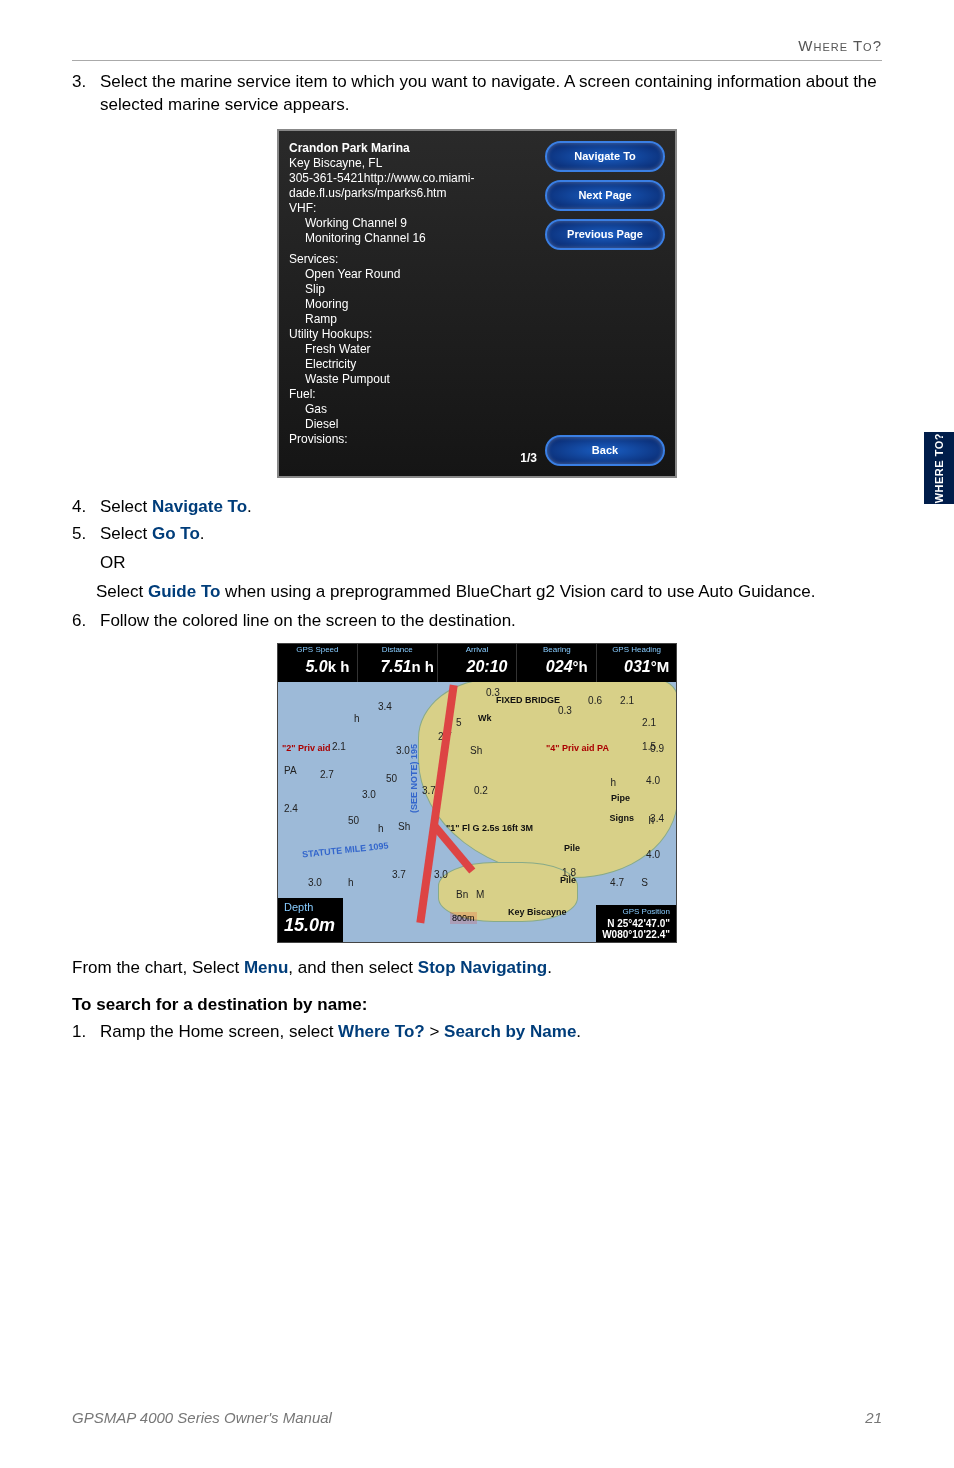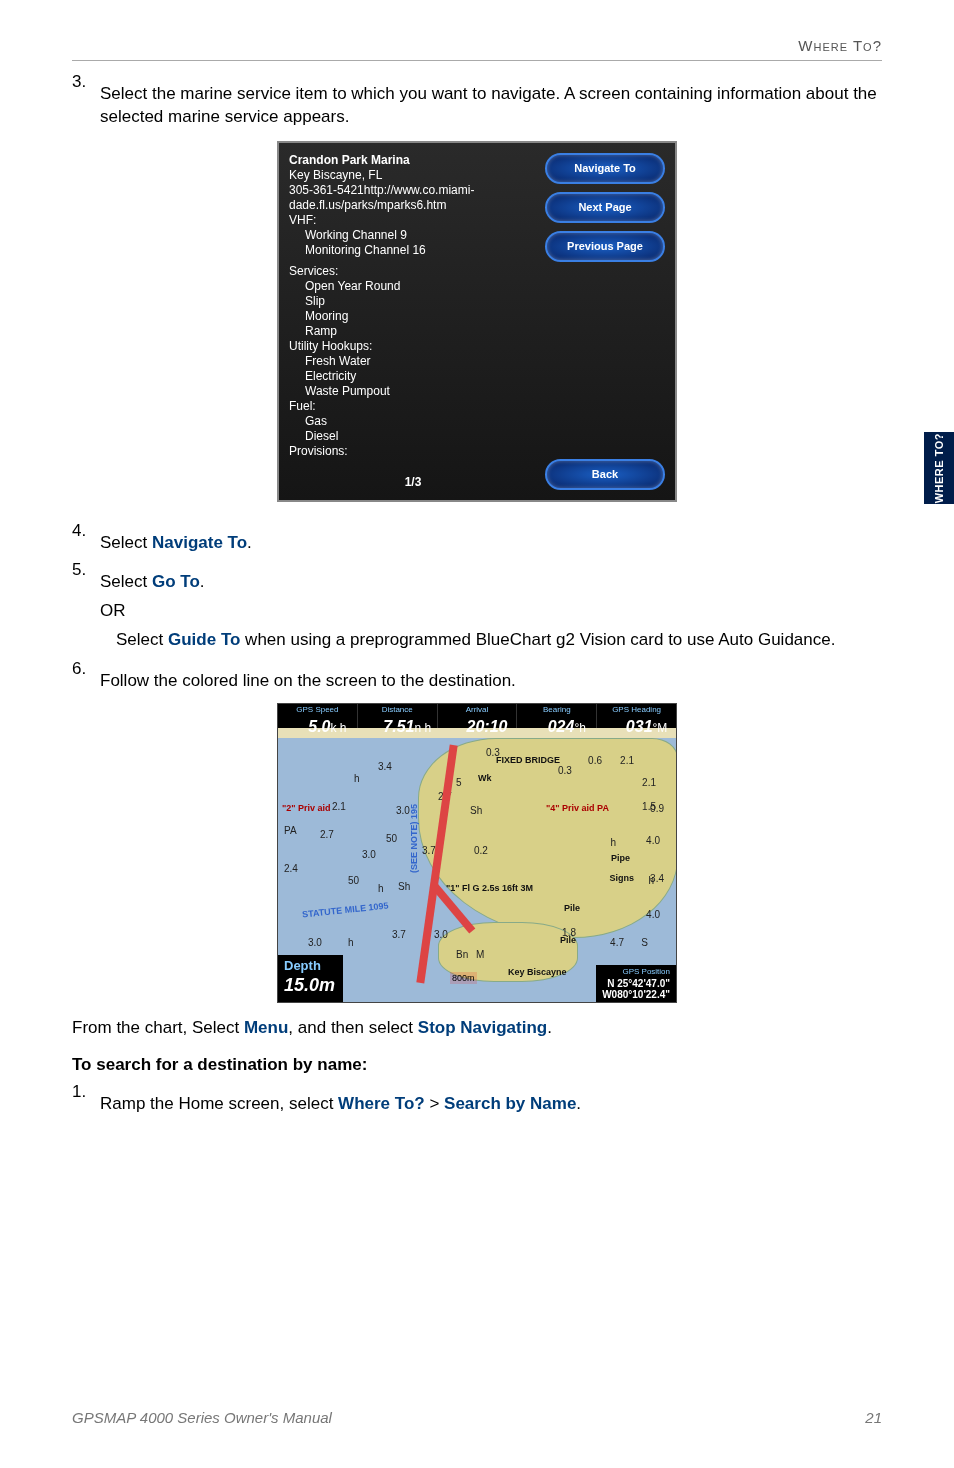--- a/index.html
+++ b/index.html
@@ -21,22 +21,22 @@
     font-size: 15px;
     font-variant: small-caps;
     letter-spacing: 1px;
     color: #555;
     padding-bottom: 4px;
     border-bottom: 1px solid #aaa;
     margin-bottom: 10px;
   }
   .step-line { margin: 4px 0 4px 0; display: flex; }
   .step-num { width: 28px; flex-shrink: 0; }
-  .step-text { flex: 1; margin-top: 12px; }
-  .indent { margin-left: 44px; }
+  .step-text { flex: 1; }
+  .indent { margin-left: 24px; }
   .bold-link { color: #003d7a; font-weight: bold; }
   .sub-or { margin: 6px 0 6px 28px; }
 
   
   .side-tab {
     position: absolute;
     right: 0;
     top: 432px;
     width: 30px;
     height: 72px;
@@ -61,21 +61,21 @@
     border: 2px solid #888;
     padding: 10px;
     color: #fff;
     font-family: Tahoma, sans-serif;
     font-size: 12px;
     display: flex;
     gap: 8px;
   }
   .screenshot1 .left { flex: 1; line-height: 1.25; }
   .screenshot1 .left .title { font-weight: bold; }
-  .screenshot1 .left .pagenum { text-align: center; margin-top: 16px; font-weight: bold; }
+  .screenshot1 .left .pagenum { text-align: right; margin-top: 4px; font-weight: bold; }
   .screenshot1 .left .ind { padding-left: 16px; }
   .screenshot1 .right { width: 120px; display: flex; flex-direction: column; gap: 8px; }
   .garmin-btn {
     background: radial-gradient(ellipse at center, #1a5fc4 0%, #0b2f78 80%);
     border: 2px solid #3a7fe4;
     border-radius: 18px;
     color: #fff;
     font-weight: bold;
     font-size: 11px;
     text-align: center;
@@ -91,42 +91,42 @@
     margin: 10px auto 14px auto;
     background: #e8e0b8;
     border: 1px solid #444;
     position: relative;
     overflow: hidden;
     font-family: Tahoma, sans-serif;
   }
   .databar {
     position: absolute;
     top: 0; left: 0; right: 0;
-    height: 24px;
+    height: 38px;
     display: flex;
     background: #000;
     color: #fff;
   }
   .databar .cell {
     flex: 1;
     text-align: center;
     border-right: 1px solid #333;
     padding: 1px 0;
   }
   .databar .cell:last-child { border-right: none; }
   .databar .lbl { font-size: 8px; color: #8cf; display: block; }
   .databar .val { font-size: 16px; font-weight: bold; font-style: italic; line-height: 1; margin-left: 20px; }
-  .databar .unit { font-size: 12px; font-weight: normal; }
+  .databar .unit { font-size: 15px; font-weight: bold; }
   .depth-box {
     position: absolute;
     bottom: 0; left: 0;
     background: #000; color: #fff;
     padding: 2px 8px 4px 6px;
   }
-  .depth-box .lbl { font-size: 13px; color: #8cf; display: block; font-weight: bold; }
+  .depth-box .lbl { font-size: 11px; color: #8cf; display: block; }
   .depth-box .val { font-size: 18px; font-weight: bold; font-style: italic; line-height: 1; }
   .gps-box {
     position: absolute;
     bottom: 0; right: 0;
     background: #000; color: #fff;
     padding: 2px 6px;
     text-align: right;
   }
   .gps-box .lbl { font-size: 8px; color: #8cf; display: block; }
   .gps-box .val { font-size: 10px; font-weight: bold; line-height: 1.1; }

